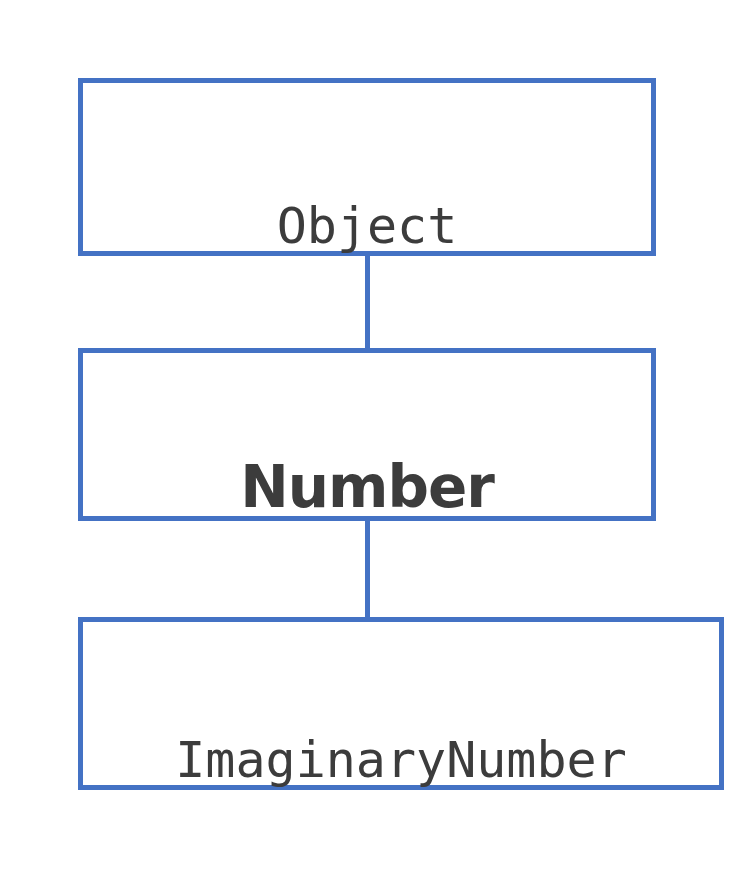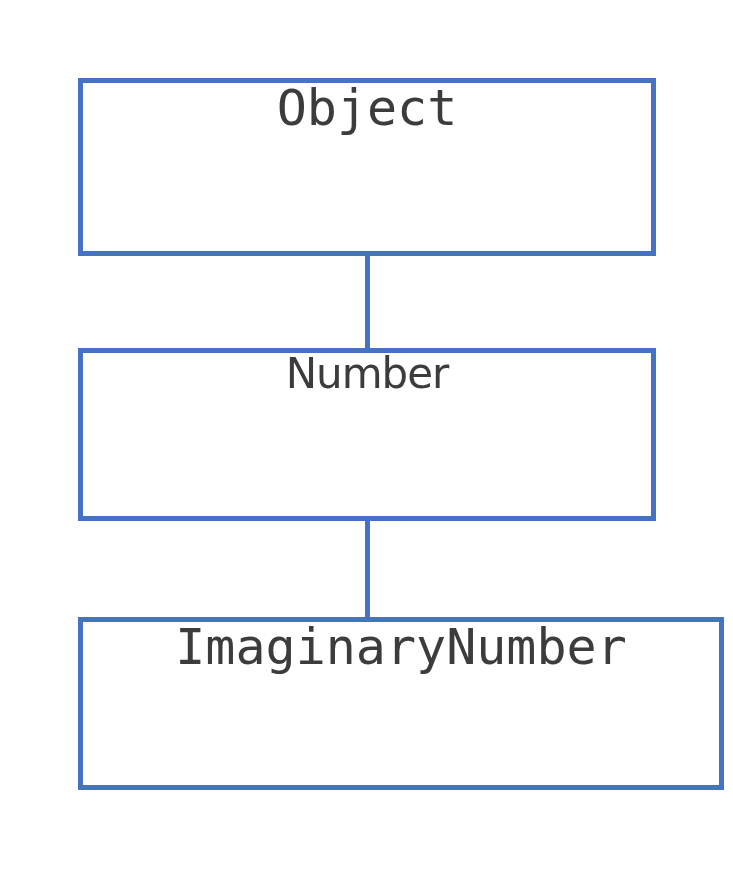--- a/index.html
+++ b/index.html
@@ -25,39 +25,40 @@
     background: #ffffff;
   }
 
   
   .node {
     position: absolute;
     box-sizing: border-box;
     border: 5px solid #4472c4;
     background: #ffffff;
     display: flex;
-    align-items: flex-start;
+    align-items: flex-end;
     justify-content: center;
   }
 
   .node-label {
     color: #3c3c3c;
     font-family: "DejaVu Sans Mono", monospace;
     font-size: 50px;
     line-height: 1;
     letter-spacing: 0px;
     white-space: nowrap;
     user-select: none;
   }
 
   
   .node-label.condensed {
     font-family: "DejaVu Sans", sans-serif;
-    font-size: 42px;
+    font-size: 58px;
     letter-spacing: -1px;
+    font-weight: bold;
   }
 
   #node-object {
     left: 78px;
     top: 78px;
     width: 578px;
     height: 178px;
   }
   #node-number {
     left: 78px;

